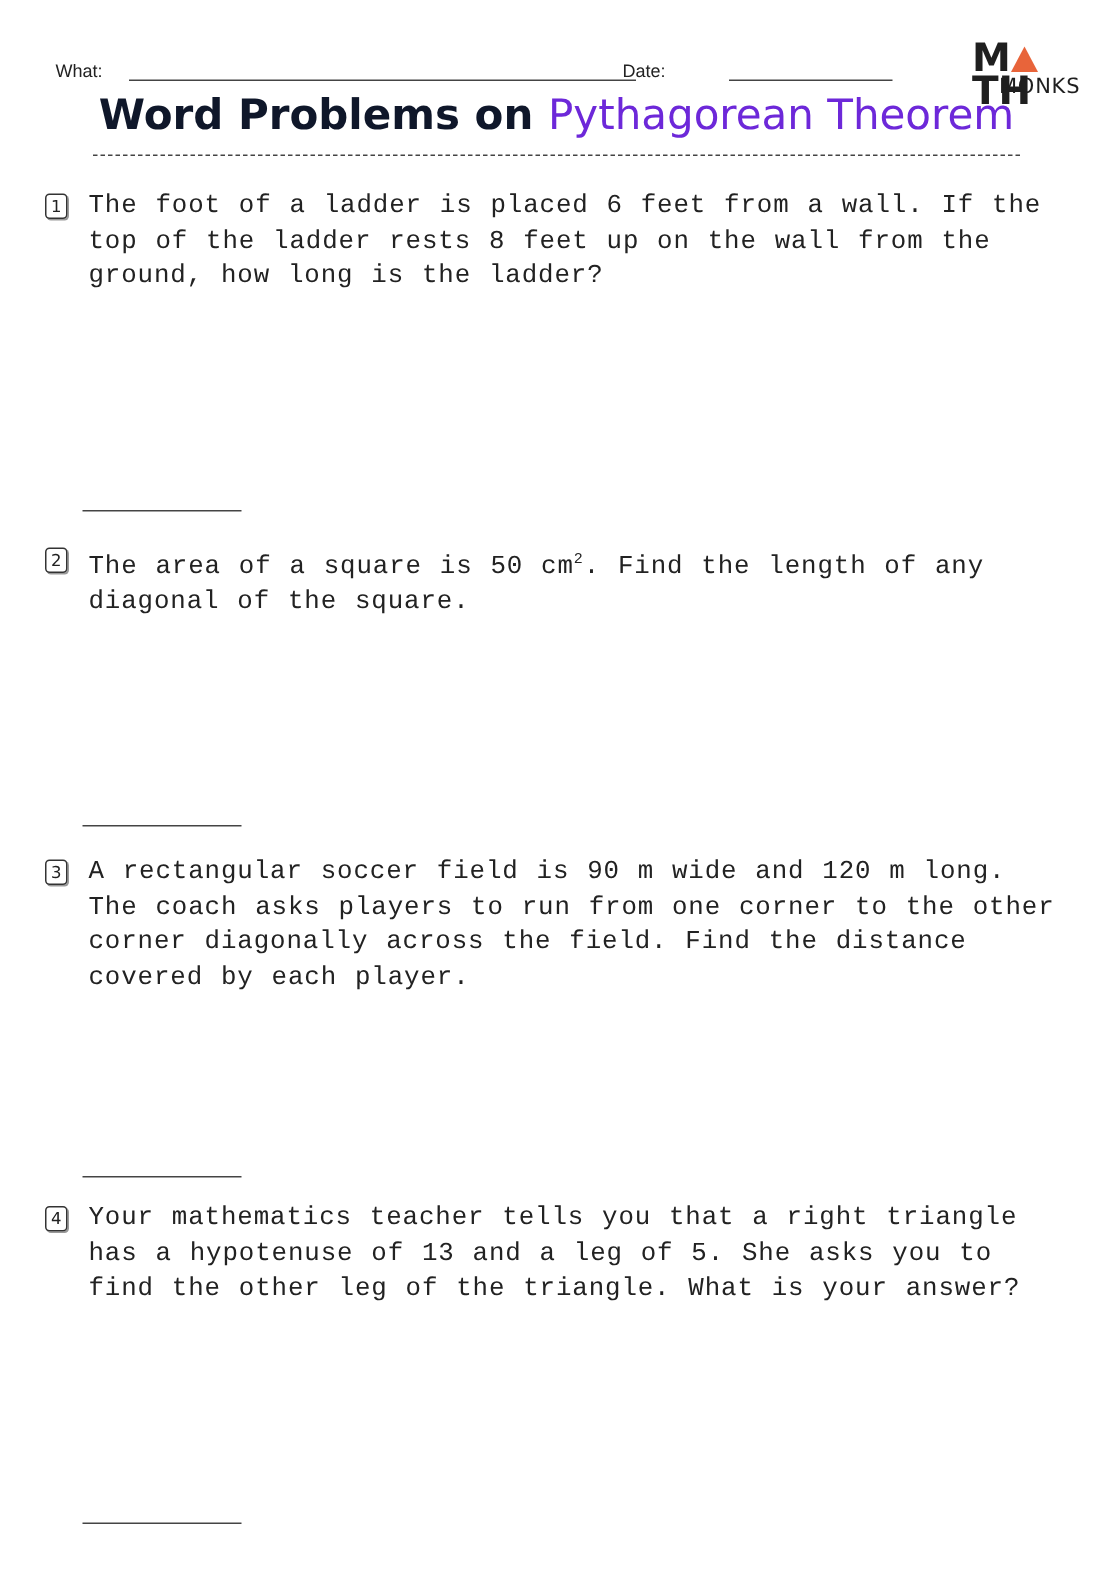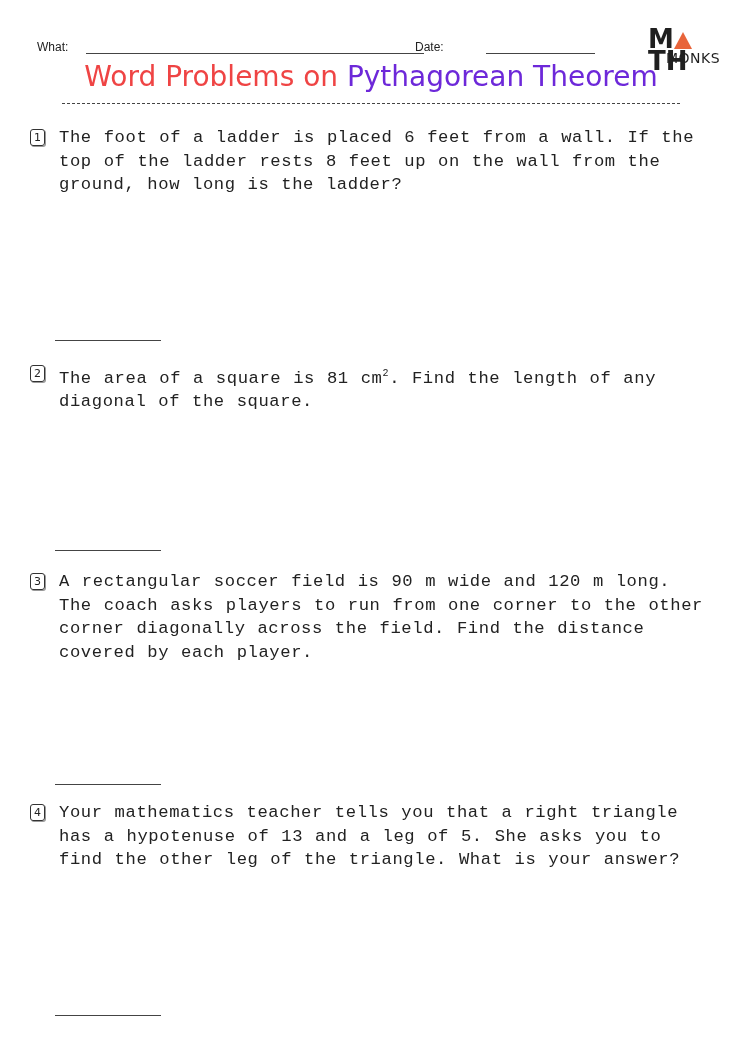--- a/index.html
+++ b/index.html
@@ -5,21 +5,21 @@
     html, body { margin: 0; padding: 0; background: #ffffff; }
     body { width: 742px; height: 1050px; position: relative; overflow: hidden; color: #222; font-family: "DejaVu Sans", sans-serif; }
     .name-row { position: absolute; top: 40px; left: 37px; font-family: "Liberation Sans", sans-serif; font-size: 12px; color: #222; }
     .name-row .lbl { position: absolute; top: 0; white-space: nowrap; }
     .name-row .line { position: absolute; top: 13px; height: 0; border-bottom: 1px solid #444; }
     .logo { position: absolute; top: 28px; left: 648px; width: 70px; height: 36px; }
     .logo .math { position: absolute; top: 0; left: 0; font-family: "DejaVu Sans", sans-serif; font-weight: bold; font-size: 26px; letter-spacing: 0px; color: #1f1f1f; line-height: 22px; }
     .logo .tri { display: inline-block; width: 0; height: 0; border-left: 9px solid transparent; border-right: 9px solid transparent; border-bottom: 17px solid #e8643a; vertical-align: -1px; margin: 0 0px; }
     .logo .monks { position: absolute; top: 22px; left: 18px; font-family: "DejaVu Sans", sans-serif; font-weight: normal; font-size: 14px; letter-spacing: 0.5px; color: #1f1f1f; }
     .title { position: absolute; top: 60px; left: 0; width: 742px; text-align: center; font-family: "DejaVu Sans", sans-serif; font-size: 28px; font-weight: normal; white-space: nowrap; }
-    .title .t1 { color: #ef4444; }
+    .title .t1 { color: #0f172a; font-weight: bold; }
     .title .t2 { color: #6d28d9; }
     .dash { position: absolute; top: 103px; left: 62px; width: 618px; height: 0; border-top: 1.5px dashed #444; }
     .q { position: absolute; left: 30px; width: 670px; }
     .q .badge { position: absolute; left: 0; top: 3px; width: 13px; height: 15px; border: 1.3px solid #333; border-radius: 3px; box-shadow: 1px 1px 0 #999; font-family: "DejaVu Sans", sans-serif; font-size: 11px; line-height: 15px; text-align: center; color: #222; }
     .q .text { position: absolute; left: 29px; top: 0; width: 645px; font-family: Liberation Mono, monospace; font-size: 17.2px; line-height: 23.5px; letter-spacing: 0.6px; color: #222; word-spacing: 1px; }
     .q .text sup { font-size: 10px; }
     .ans { position: absolute; left: 55px; width: 106px; height: 0; border-top: 1.5px solid #444; }
   </style>
 </head>
 <body>
@@ -43,21 +43,21 @@
 <div class="dash"></div>
 
 <div class="q" style="top:126px;">
   <div class="badge">1</div>
   <div class="text">The foot of a ladder is placed 6 feet from a wall. If the top of the ladder rests 8 feet up on the wall from the ground, how long is the ladder?</div>
 </div>
 <div class="ans" style="top:340px;"></div>
 
 <div class="q" style="top:362px;">
   <div class="badge">2</div>
-  <div class="text"><span>The area of a square is 81 cm</span><sup>2</sup><span>. Find the length of any diagonal of the square.</span></div>
+  <div class="text"><span>The area of a square is 50 cm</span><sup>2</sup><span>. Find the length of any diagonal of the square.</span></div>
 </div>
 <div class="ans" style="top:550px;"></div>
 
 <div class="q" style="top:570px;">
   <div class="badge">3</div>
   <div class="text">A rectangular soccer field is 90 m wide and 120 m long. The coach asks players to run from one corner to the other corner diagonally across the field. Find the distance covered by each player.</div>
 </div>
 <div class="ans" style="top:784px;"></div>
 
 <div class="q" style="top:801px;">

